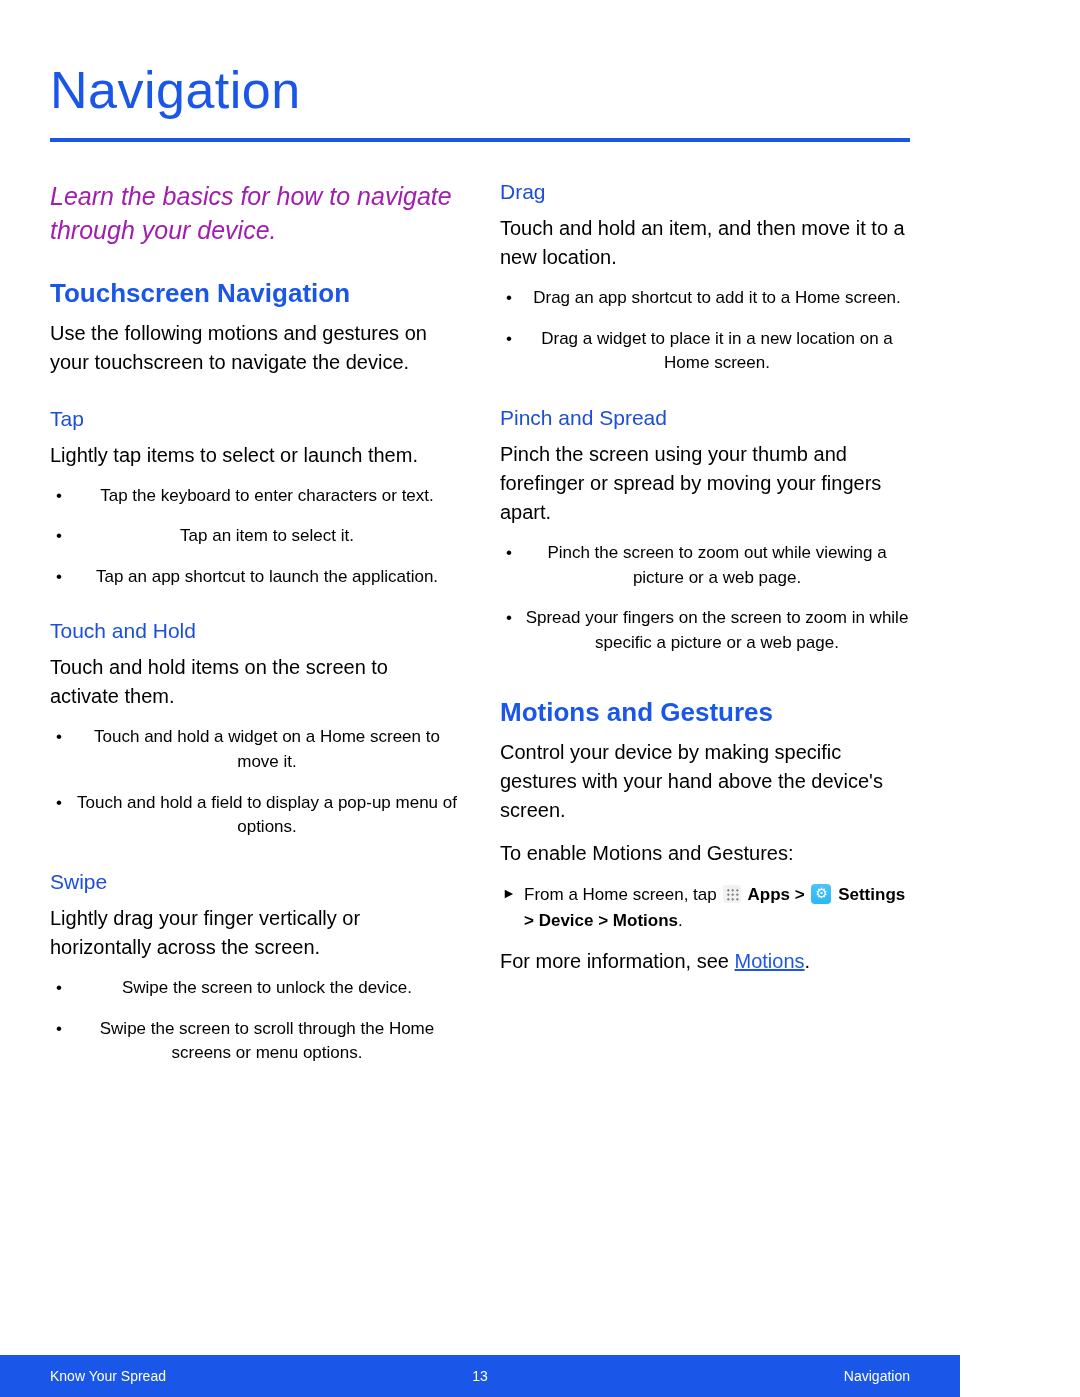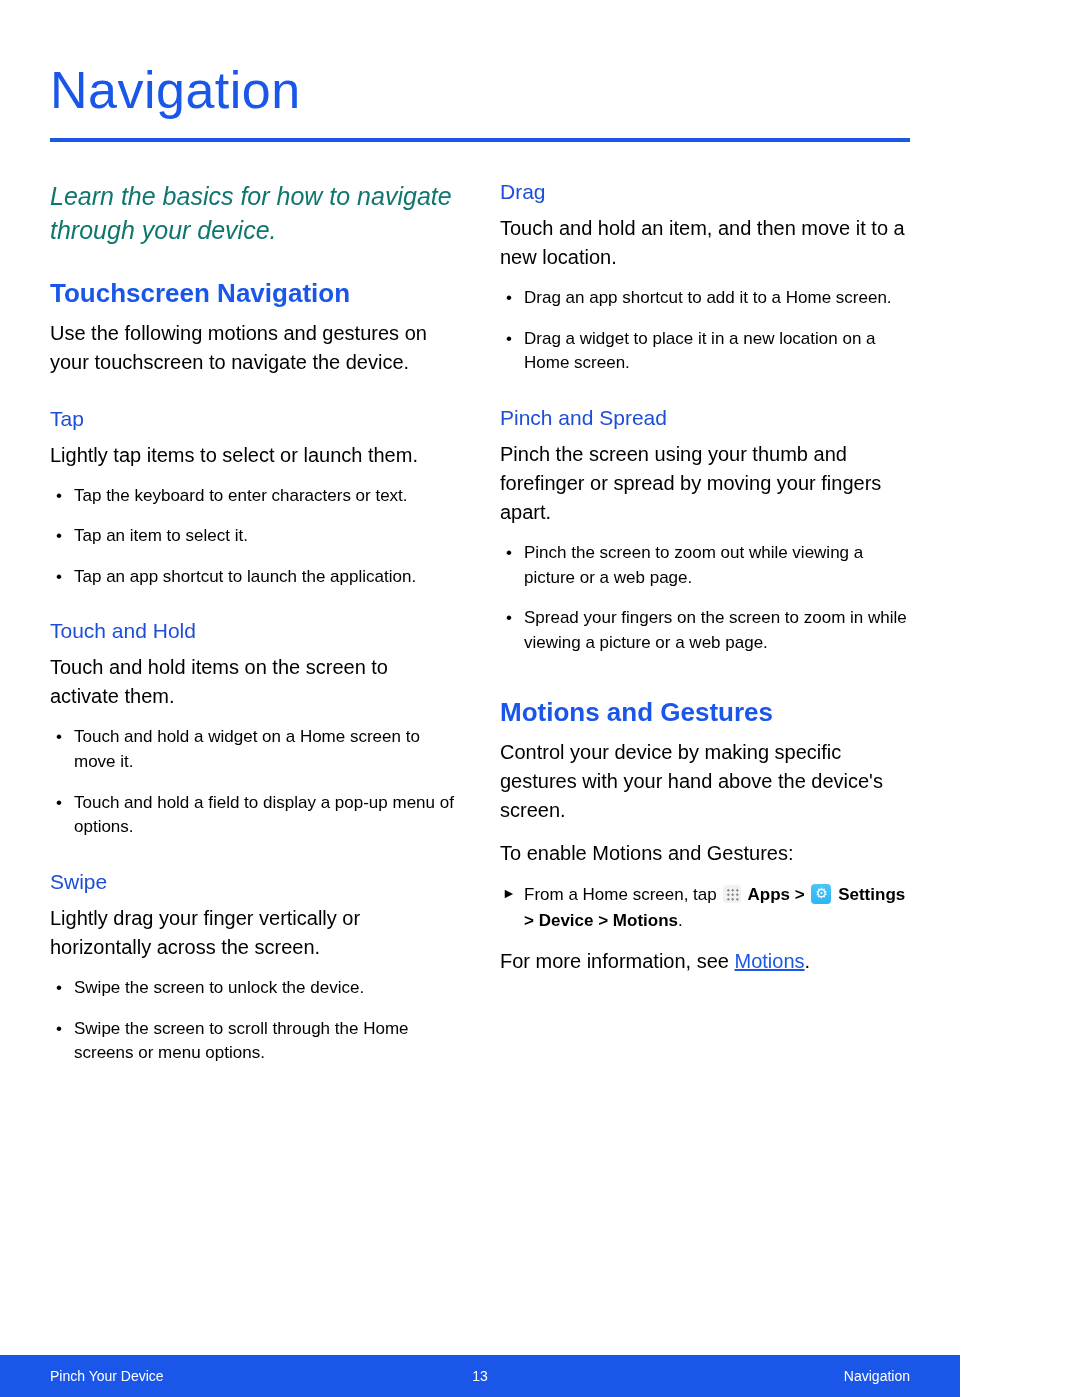--- a/index.html
+++ b/index.html
@@ -2,27 +2,27 @@
 <html><head>
 <meta charset="utf-8">
 <style>
   * { box-sizing: border-box; margin: 0; padding: 0; }
   html, body { width: 1080px; height: 1397px; background: #fff; font-family: Arial, Helvetica, sans-serif; color: #000; }
   .page { position: relative; width: 960px; height: 1397px; padding: 60px 50px 4px 50px; }
   .page-title { font-size: 52px; font-weight: 400; color: #1a56e8; letter-spacing: 0.5px; margin-bottom: 18px; }
   .rule { border: none; border-top: 4px solid #1a56e8; margin-bottom: 38px; }
   .columns { display: flex; gap: 40px; }
   .col { flex: 1; min-width: 0; }
-  .intro { font-style: italic; color: #0f766e; font-size: 25px; line-height: 1.35; margin-bottom: 30px; font-weight: 400; }
+  .intro { font-style: italic; color: #a21caf; font-size: 25px; line-height: 1.35; margin-bottom: 30px; font-weight: 400; }
   .h2 { color: #1a56e8; font-size: 26px; font-weight: 700; margin-bottom: 10px; margin-top: 4px; }
   .h3 { color: #1d4ed8; font-size: 21px; font-weight: 400; margin-top: 30px; margin-bottom: 10px; }
   .h3.first { margin-top: 0; }
   .body { font-size: 20px; line-height: 1.45; margin-bottom: 14px; }
   ul.bullets { list-style: none; padding-left: 0; }
-  ul.bullets li { position: relative; padding-left: 24px; font-size: 17px; line-height: 1.45; margin-bottom: 16px; }
+  ul.bullets li { position: relative; padding-left: 24px; font-size: 17px; line-height: 1.45; margin-bottom: 16px; text-align: center; }
   ul.bullets li::before { content: "•"; position: absolute; left: 6px; top: 0; font-size: 17px; }
   .step-line { position: relative; padding-left: 24px; font-size: 17px; line-height: 1.5; margin-bottom: 14px; }
   .step-marker { position: absolute; left: 2px; top: 1px; font-size: 14px; }
   .bold { font-weight: 700; }
   .link { color: #1a56e8; text-decoration: underline; }
   .icon-apps { display: inline-block; width: 18px; height: 18px; vertical-align: -3px; background: #f2f2f2; border-radius: 3px; position: relative; margin: 0 2px; }
   .icon-apps::before { content: ""; position: absolute; inset: 2px; background-image: radial-gradient(circle, #777 1px, transparent 1.2px); background-size: 4.5px 4.5px; background-position: 1px 1px; }
   .icon-settings { display: inline-block; width: 20px; height: 20px; vertical-align: -4px; background: linear-gradient(#4fc3f7, #29b6f6); border-radius: 4px; position: relative; margin: 0 2px; }
   .icon-settings::after { content: "⚙"; position: absolute; left: 50%; top: 50%; transform: translate(-50%, -52%); font-size: 14px; color: #fff; }
   .footer { position: absolute; left: 0; right: 0; bottom: 0; height: 42px; background: #1a56e8; color: #fff; display: flex; align-items: center; justify-content: space-between; padding: 0 50px; font-size: 14px; }
@@ -71,36 +71,36 @@
       <p class="body">Touch and hold an item, and then move it to a new location.</p>
       <ul class="bullets">
         <li>Drag an app shortcut to add it to a Home screen.</li>
         <li>Drag a widget to place it in a new location on a Home screen.</li>
       </ul>
 
       <h3 class="h3">Pinch and Spread</h3>
       <p class="body">Pinch the screen using your thumb and forefinger or spread by moving your fingers apart.</p>
       <ul class="bullets">
         <li>Pinch the screen to zoom out while viewing a picture or a web page.</li>
-        <li>Spread your fingers on the screen to zoom in while viewing a picture or a web page.</li>
+        <li>Spread your fingers on the screen to zoom in while specific a picture or a web page.</li>
       </ul>
 
       <h2 class="h2" style="margin-top:42px">Motions and Gestures</h2>
       <p class="body">Control your device by making specific gestures with your hand above the device's screen.</p>
       <p class="body">To enable Motions and Gestures:</p>
 
       <div class="step-line">
         <span class="step-marker">►</span>
         <span>From a Home screen, tap </span><span class="icon-apps"></span><span class="bold"> Apps &gt; </span><span class="icon-settings"></span><span class="bold"> Settings &gt; Device &gt; Motions</span><span>.</span>
       </div>
 
       <p class="body">
         <span>For more information, see </span><a href="#" class="link">Motions</a><span>.</span>
       </p>
     </div>
   </div>
 
   <div class="footer">
-    <span>Pinch Your Device</span>
+    <span>Know Your Spread</span>
     <span class="center">13</span>
     <span>Navigation</span>
   </div>
 </div>
 
 </body></html>

